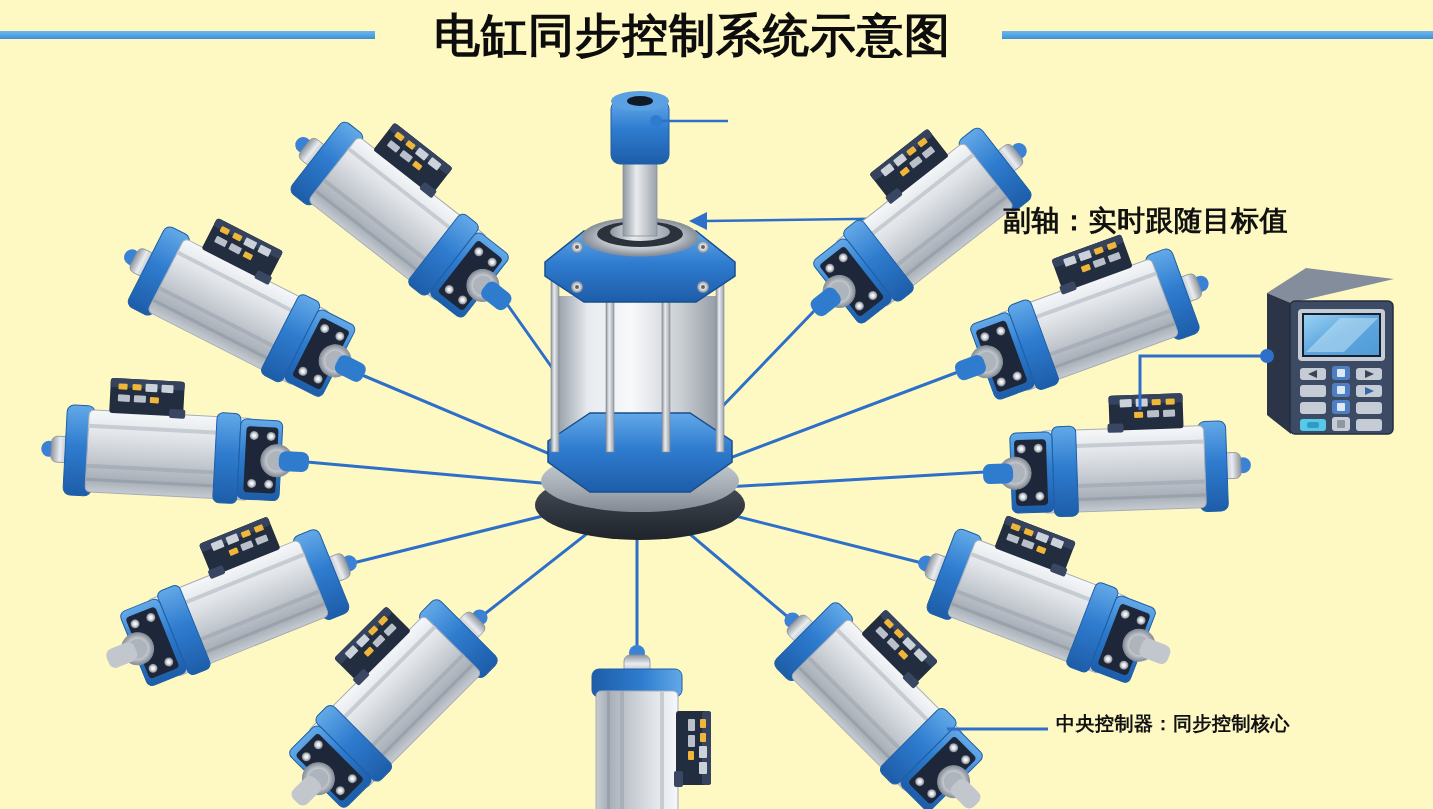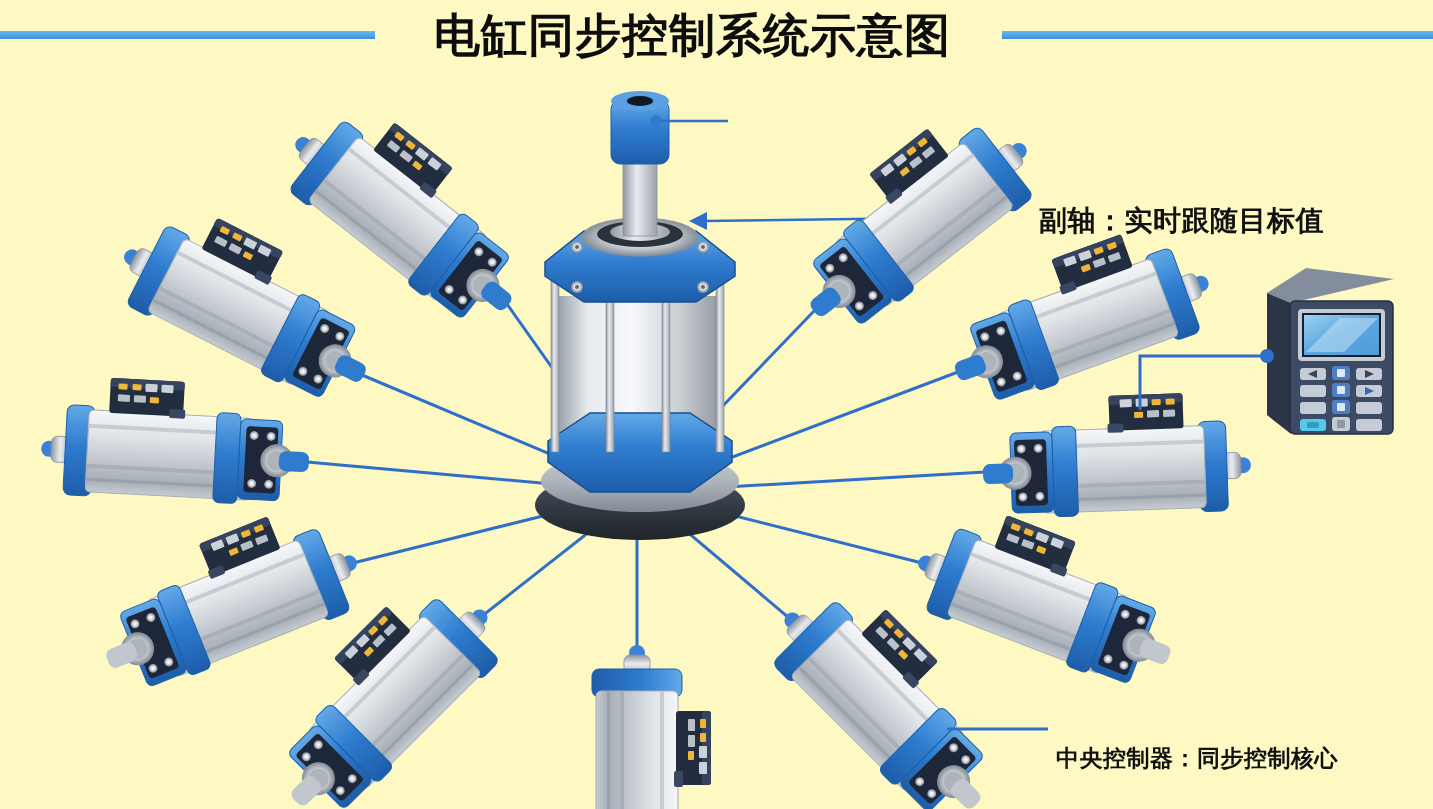--- a/index.html
+++ b/index.html
@@ -26,23 +26,23 @@
     text-align:center;
     font-size:46px;font-weight:900;color:#0d0d0d;
     letter-spacing:1px;white-space:nowrap;
   }
   .callout-label{
     position:absolute;
     font-size:28px;font-weight:800;color:#111;
     white-space:nowrap;letter-spacing:0.5px;
   }
   .lbl-master{left:737px;top:104px;}
-  .lbl-slave{left:1003px;top:202px;margin-left:36px;}
+  .lbl-slave{left:1003px;top:202px;}
   .lbl-ctrl-side{left:1243px;top:439px;line-height:36px;}
-  .lbl-ctrl-bottom{left:1056px;top:711px;font-size:23px;margin-top:32px;}
+  .lbl-ctrl-bottom{left:1056px;top:711px;font-size:19px;}
 </style>
 </head>
 <body>
 
 <div class="stage">
 
   <svg width="1433" height="809" viewBox="0 0 1433 809">
     <defs>
       <linearGradient id="blueV" x1="0" y1="0" x2="0" y2="1">
         <stop offset="0" stop-color="#63a9e8"></stop>

